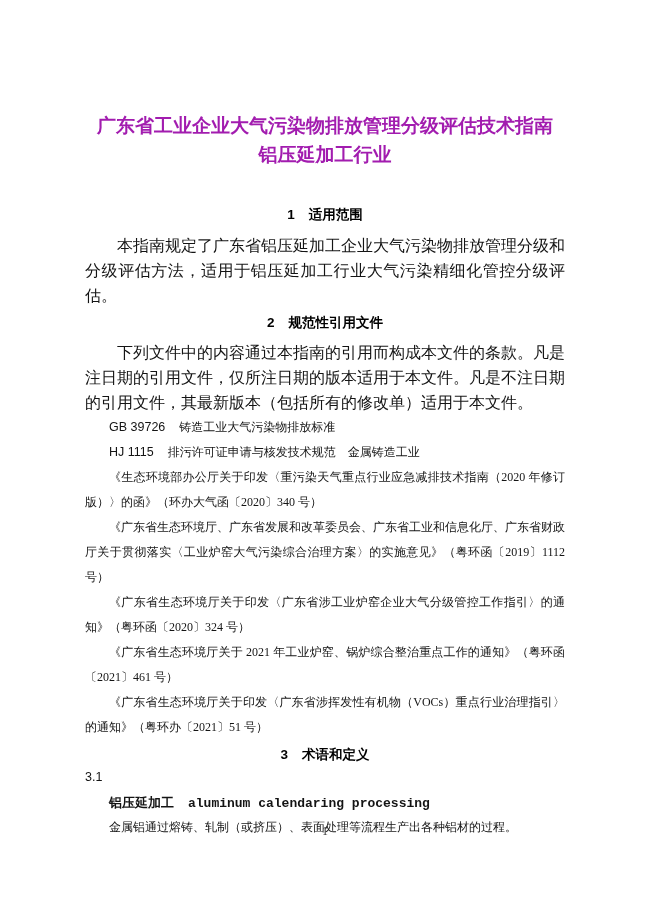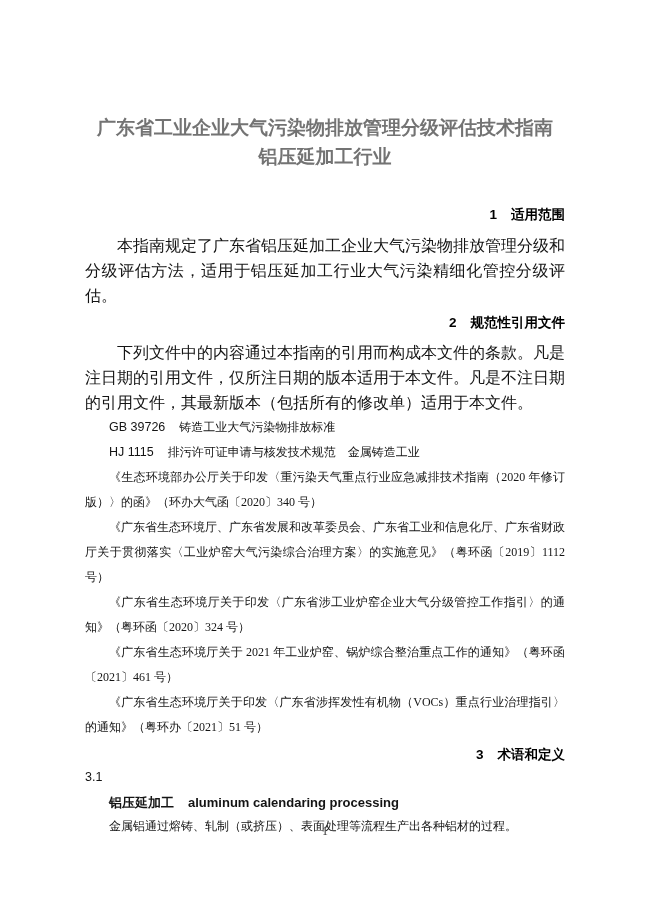--- a/index.html
+++ b/index.html
@@ -9,35 +9,35 @@
     width: 650px;
     height: 919px;
     margin: 0 auto;
     background: #ffffff;
     padding: 113px 85px 0 85px;
     font-family: "Liberation Serif", serif;
     color: #141414;
     overflow: hidden;
   }
   .doc-title {
-    font-family: Liberation Sans, sans-serif;
+    font-family: Liberation Mono, monospace;
     font-weight: bold;
     font-size: 19px;
     line-height: 29px;
     text-align: center;
-    color: #737373;
+    color: #a21caf;
   }
   .doc-title .title-line { display: block; }
   .sec-heading {
     font-family: "Liberation Sans", sans-serif;
     font-weight: bold;
     font-size: 13.5px;
     line-height: 20px;
     color: #000000;
-    text-align: right;
+    text-align: center;
   }
   .sec-heading .sec-num { margin-right: 14px; }
   .heading-1 { margin-top: 34px; }
   .heading-2 { margin-top: 5px; }
   .heading-3 { margin-top: 5px; }
   .body-para {
     font-size: 16px;
     line-height: 25px;
     text-align: justify;
     text-indent: 2em;
@@ -68,21 +68,21 @@
     font-size: 12.5px;
     line-height: 25px;
   }
   .term-line {
     font-family: "Liberation Sans", sans-serif;
     font-weight: bold;
     font-size: 13px;
     line-height: 25px;
     padding-left: 24px;
   }
-  .term-en { margin-left: 14px; }
+  .term-en { margin-left: 14px; font-family: Liberation Mono, monospace; }
   .def-para {
     font-size: 12px;
     line-height: 25px;
     padding-left: 24px;
     text-align: justify;
     font-family: Liberation Mono, monospace;
   }
   .page-number {
     position: absolute;
     left: 0;

